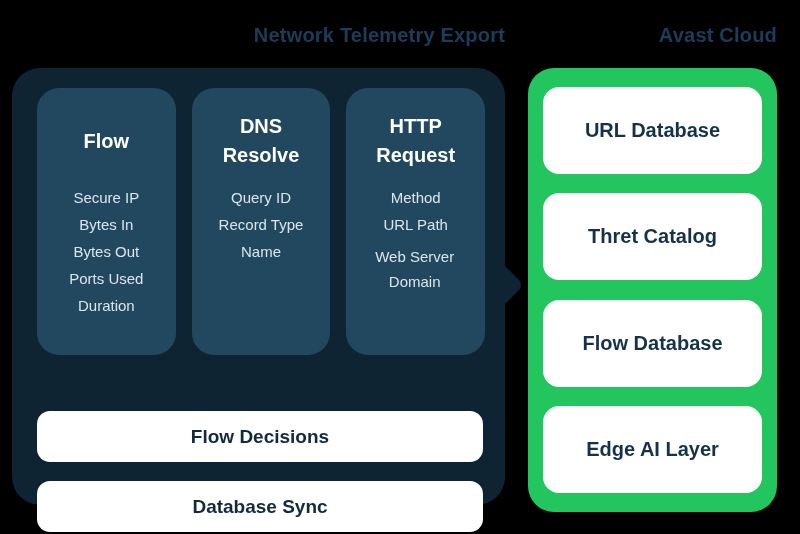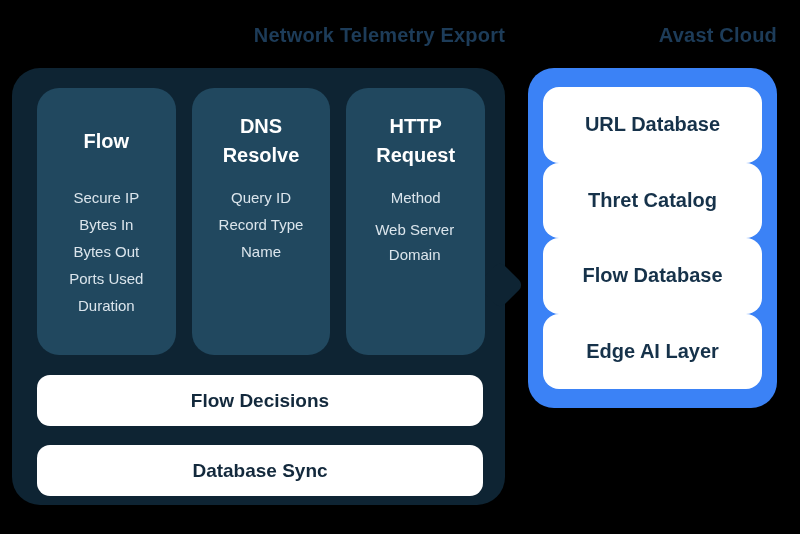--- a/index.html
+++ b/index.html
@@ -50,30 +50,30 @@
     margin-top:8px;text-align:center;width:100%;
     font-size:15px;color:#dbe5ec;
   }
   .item{line-height:27px;padding:0 10px;}
   .item.two-line{margin-top:6px;line-height:25px;padding-left:8px;}
 
   .bar{
     position:absolute;left:25px;right:22px;height:51px;
     background:#ffffff;border-radius:13px;
     display:flex;align-items:center;justify-content:center;
-    font-size:19px;font-weight:bold;color:#13293c;
+    font-size:19px;font-weight:bold;color:#13293c;margin-top:36px;
   }
   .bar1{top:307px;}
   .bar2{top:377px;}
 
   
   .panel-right{
     position:absolute;left:528px;top:68px;
-    width:249px;height:340px;
-    background:#3b82f6;border-radius:26px;
+    width:249px;height:444px;
+    background:#22c55e;border-radius:26px;
     box-sizing:border-box;padding:19px 15px;
     display:flex;flex-direction:column;justify-content:space-between;
   }
   .cloud-card{
     height:87px;background:#ffffff;border-radius:16px;
     display:flex;align-items:center;justify-content:center;
     font-size:20px;font-weight:bold;color:#16324a;
   }
 </style>
 </head>
@@ -103,20 +103,21 @@
         <div class="item">Query ID</div>
         <div class="item">Record Type</div>
         <div class="item">Name</div>
       </div>
     </div>
 
     <div class="card">
       <div class="card-title">HTTP Request</div>
       <div class="card-items">
         <div class="item">Method</div>
+        <div class="item">URL Path</div>
         <div class="item two-line">Web Server Domain</div>
       </div>
     </div>
   </div>
 
   <div class="bar bar1">Flow Decisions</div>
   <div class="bar bar2">Database Sync</div>
 </div>
 
 <div class="panel-right">

